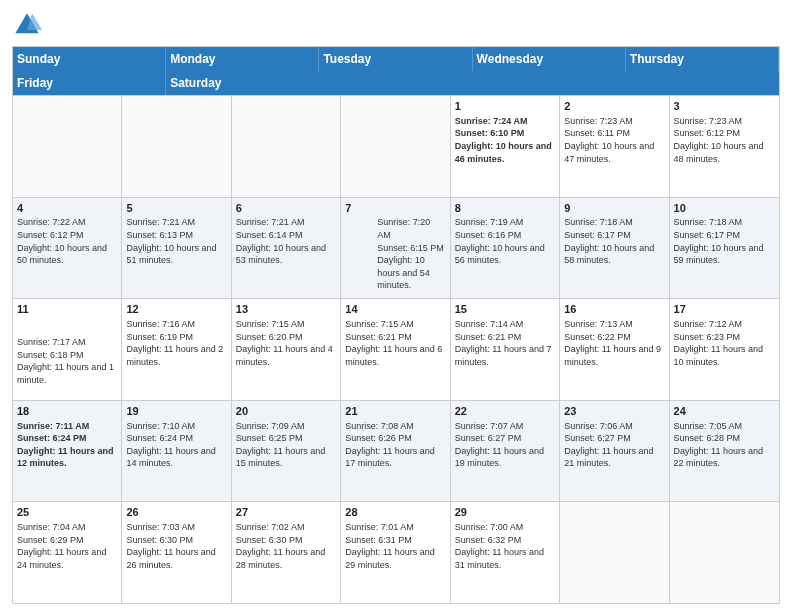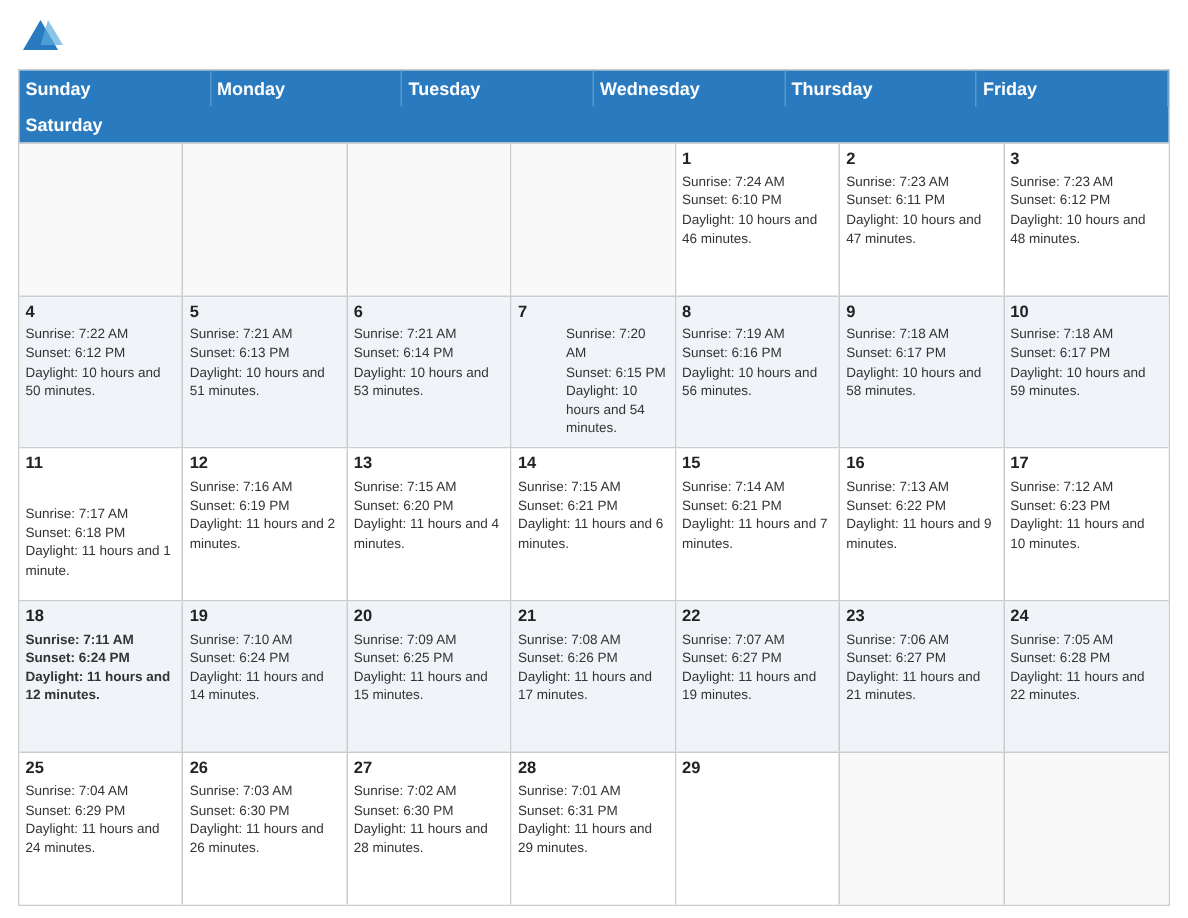--- a/index.html
+++ b/index.html
@@ -61,21 +61,21 @@
       color: #555;
     }
     .calendar {
       flex: 1;
       display: flex;
       flex-direction: column;
       border: 1px solid #ccc;
     }
     .cal-header {
       display: grid;
-      grid-template-columns: repeat(6, 1fr);
+      grid-template-columns: repeat(5, 1fr);
       background: #2a7abf;
     }
     .cal-header-cell {
       color: #fff;
       font-size: 12px;
       font-weight: bold;
       padding: 5px 4px;
       text-align: left;
       border-right: 1px solid #5599cc;
     }
@@ -148,21 +148,21 @@
         <div class="cal-header-cell">Saturday</div>
       </div>
     <div class="cal-body">
     <div class="cal-row">
           <div class="cal-cell empty"></div>
           <div class="cal-cell empty"></div>
           <div class="cal-cell empty"></div>
           <div class="cal-cell empty"></div>
           <div class="cal-cell">
             <span class="day-number">1</span>
-            <div class="cell-info" style="white-space: pre-line;">Sunrise: 7:24 AM
+            <div class="cell-info" style="white-space: pre-line; font-weight: bold;">Sunrise: 7:24 AM
 Sunset: 6:10 PM
 Daylight: 10 hours and 46 minutes.</div>
           </div>
           <div class="cal-cell">
             <span class="day-number">2</span>
             <div class="cell-info" style="white-space: pre-line;">Sunrise: 7:23 AM
 Sunset: 6:11 PM
 Daylight: 10 hours and 47 minutes.</div>
           </div>
           <div class="cal-cell">
@@ -324,19 +324,22 @@
 Daylight: 11 hours and 28 minutes.</div>
           </div>
           <div class="cal-cell">
             <span class="day-number">28</span>
             <div class="cell-info" style="white-space: pre-line;">Sunrise: 7:01 AM
 Sunset: 6:31 PM
 Daylight: 11 hours and 29 minutes.</div>
           </div>
           <div class="cal-cell">
             <span class="day-number">29</span>
+            <div class="cell-info" style="white-space: pre-line;">Sunrise: 7:00 AM
+Sunset: 6:32 PM
+Daylight: 11 hours and 31 minutes.</div>
           </div>
           <div class="cal-cell empty"></div>
           <div class="cal-cell empty"></div>
         </div>
       </div>
   </div>
 </div>
 
 </body></html>

